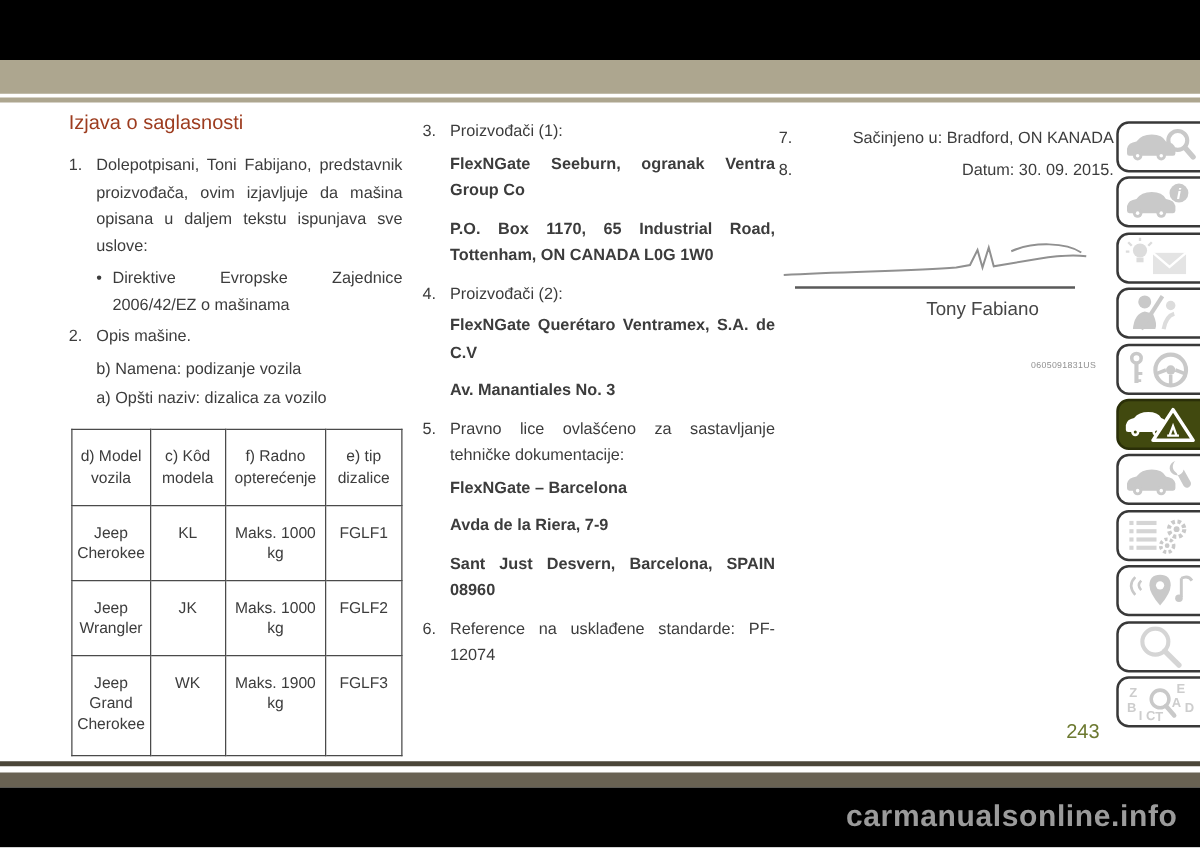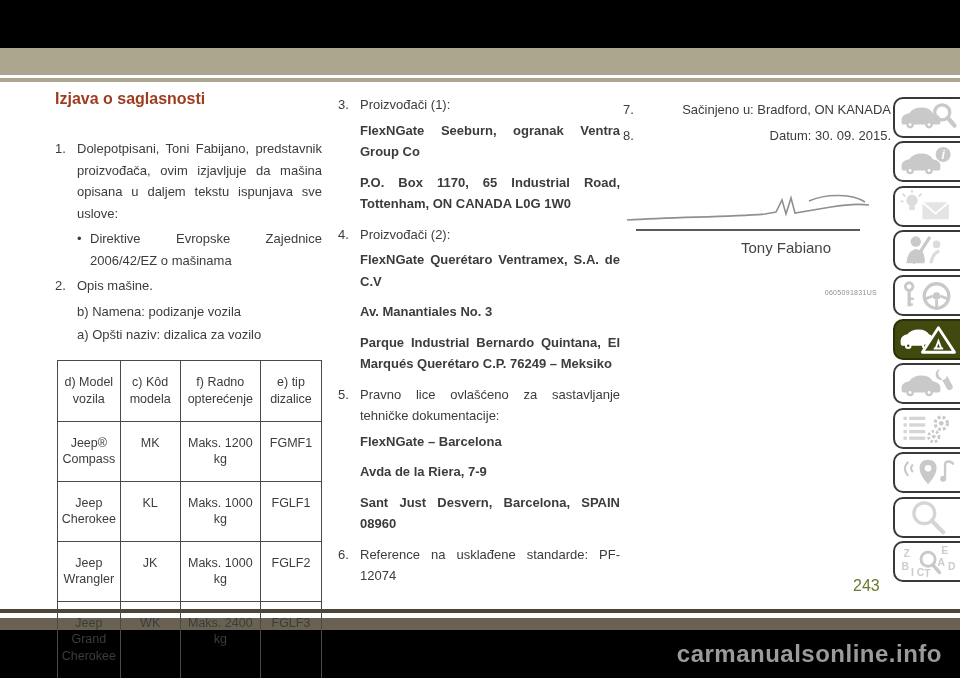--- a/index.html
+++ b/index.html
@@ -14,22 +14,22 @@
   .bot-black{position:absolute;top:630px;left:0;right:0;height:48px;background:#000;}
   .watermark{position:absolute;right:18px;top:640px;font-size:24px;font-weight:bold;
              color:#9b9b9b;letter-spacing:0.5px;}
   .page-num{position:absolute;left:853px;top:577px;font-size:16px;color:#6c7930;}
 
   
   .col{position:absolute;font-size:13px;line-height:21.5px;text-align:justify;}
   .col1{left:55px;top:90px;width:267px;}
   .col2{left:338px;top:94px;width:282px;}
   .col3{left:623px;top:99px;width:268px;}
-  .sec-title{color:#9d3c1f;font-weight:bold;font-size:16px;line-height:18px;
-             margin:0 0 30px 0;text-align:left;}
+  .sec-title{color:#9d3c1f;font-weight:normal;font-size:16px;line-height:18px;
+             margin:0 0 13px 0;text-align:left;}
   .li{display:flex;margin:0 0 4px 0;}
   .li .num{flex:none;width:22px;}
   .li .txt{flex:1;text-align:justify;}
   .bullet{display:flex;margin:0 0 4px 0;padding-left:22px;}
   .bullet .b{flex:none;width:13px;}
   .bullet .txt{flex:1;text-align:justify;}
   .sub{margin:0 0 2px 0;padding-left:22px;text-align:left;}
   .bold-p{font-weight:bold;margin:4px 0 9px 0;padding-left:22px;text-align:justify;}
 
   
@@ -85,63 +85,56 @@
     <div class="sub">b) Namena: podizanje vozila</div>
     <div class="sub">a) Opšti naziv: dizalica za vozilo</div>
 
     <table class="jack">
       <tbody>
           <tr class="hr">
         <th class="cw0">d) Model vozila</th>
         <th class="cw1">c) Kôd modela</th>
         <th class="cw2">f) Radno opterećenje</th>
         <th class="cw3">e) tip dizalice</th>
-      </tr>
-      <tr class="r1">
-        <td>Jeep® Compass</td>
-        <td>MK</td>
-        <td>Maks. 1200 kg</td>
-        <td>FGMF1</td>
       </tr>
       <tr class="r2">
         <td>Jeep Cherokee</td>
         <td>KL</td>
         <td>Maks. 1000 kg</td>
         <td>FGLF1</td>
       </tr>
       <tr class="r3">
         <td>Jeep Wrangler</td>
         <td>JK</td>
         <td>Maks. 1000 kg</td>
         <td>FGLF2</td>
       </tr>
       <tr class="r4">
         <td>Jeep Grand Cherokee</td>
         <td>WK</td>
-        <td>Maks. 2400 kg</td>
+        <td>Maks. 1900 kg</td>
         <td>FGLF3</td>
       </tr>
     </tbody>
       </table>
   </div>
 
   <div class="col col2">
     <div class="li">
       <span class="num">3.</span>
       <span class="txt">Proizvođači (1):</span>
     </div>
     <p class="bold-p">FlexNGate Seeburn, ogranak Ventra Group Co</p>
     <p class="bold-p">P.O. Box 1170, 65 Industrial Road, Tottenham, ON CANADA L0G 1W0</p>
     <div class="li">
       <span class="num">4.</span>
       <span class="txt">Proizvođači (2):</span>
     </div>
     <p class="bold-p">FlexNGate Querétaro Ventramex, S.A. de C.V</p>
     <p class="bold-p">Av. Manantiales No. 3</p>
-    <p class="bold-p">Parque Industrial Bernardo Quintana, El Marqués Querétaro C.P. 76249 – Meksiko</p>
     <div class="li">
       <span class="num">5.</span>
       <span class="txt">Pravno lice ovlašćeno za sastavljanje tehničke dokumentacije:</span>
     </div>
     <p class="bold-p">FlexNGate – Barcelona</p>
     <p class="bold-p">Avda de la Riera, 7-9</p>
     <p class="bold-p">Sant Just Desvern, Barcelona, SPAIN 08960</p>
     <div class="li">
       <span class="num">6.</span>
       <span class="txt">Reference na usklađene standarde: PF-12074</span>

